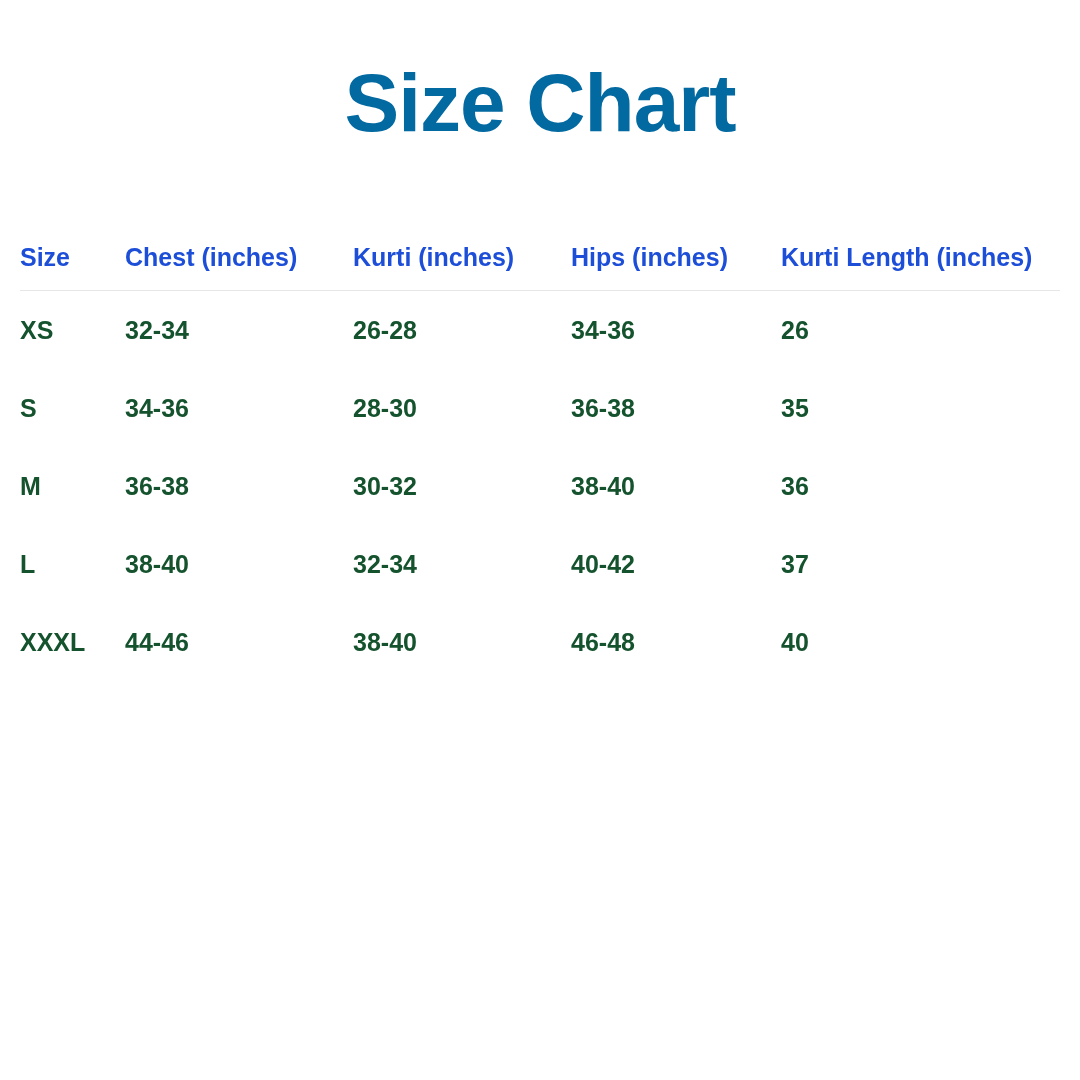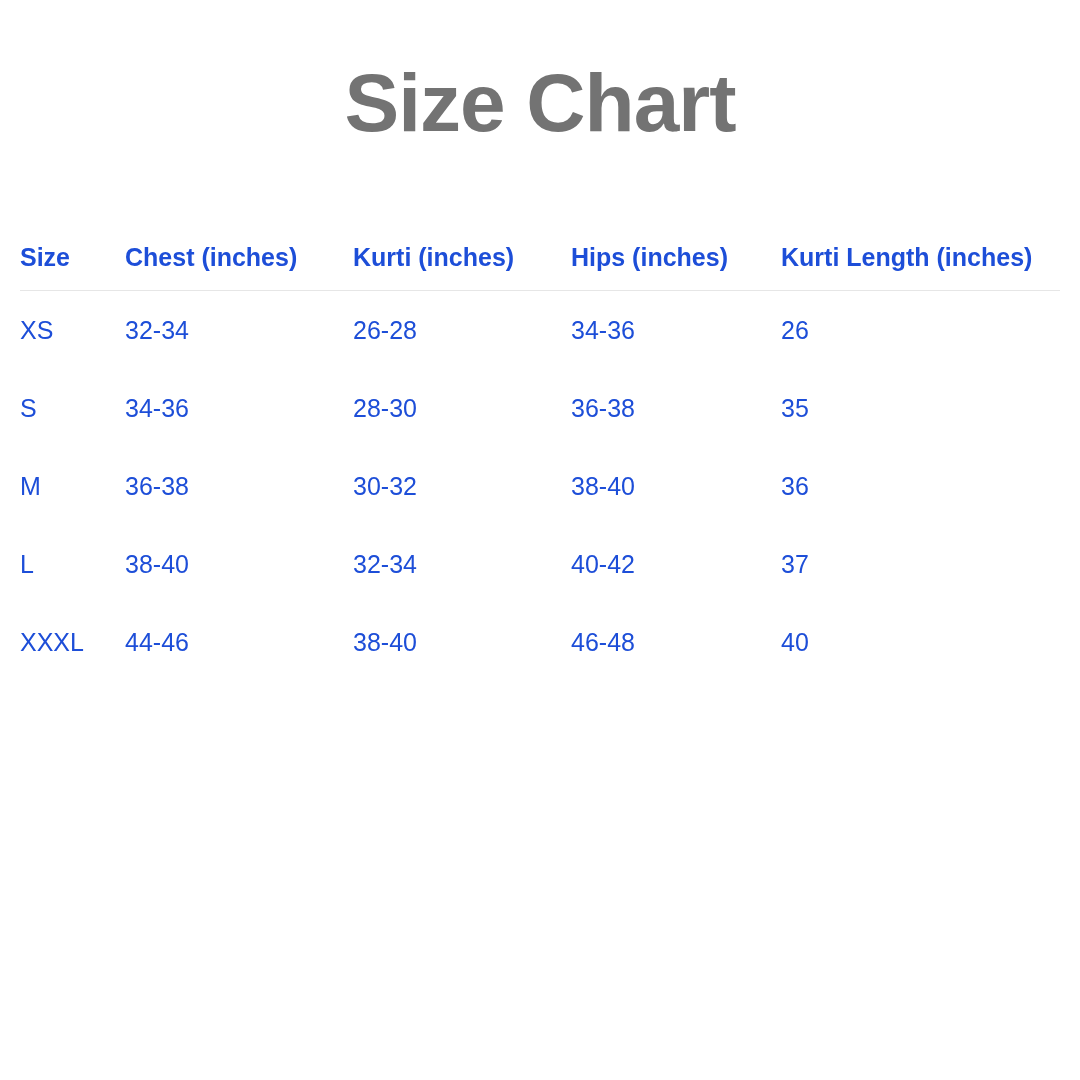--- a/index.html
+++ b/index.html
@@ -16,21 +16,21 @@
   .page {
     position: relative;
     width: 1080px;
     height: 1080px;
     box-sizing: border-box;
   }
   .title {
     text-align: center;
     font-size: 82px;
     font-weight: bold;
-    color: #737373;
+    color: #0369a1;
     letter-spacing: -1px;
     margin: 0;
     padding-top: 58px;
     line-height: 1.1;
   }
   .table-wrap {
     position: absolute;
     top: 228px;
     left: 20px;
     right: 20px;
@@ -54,21 +54,22 @@
     color: #1d4ed8;
     height: 58px;
     padding-bottom: 4px;
   }
   table.size-chart thead tr {
     border-bottom: 1px solid #e6e6e6;
   }
   table.size-chart td {
     font-size: 25px;
     height: 78px;
-    color: #1d4ed8;
+    color: #14532d;
+    font-weight: bold;
   }
   col.c-size     { width: 105px; }
   col.c-chest    { width: 228px; }
   col.c-waist    { width: 218px; }
   col.c-hips     { width: 210px; }
   col.c-length   { width: 279px; }
 </style>
 </head>
 <body>
 

